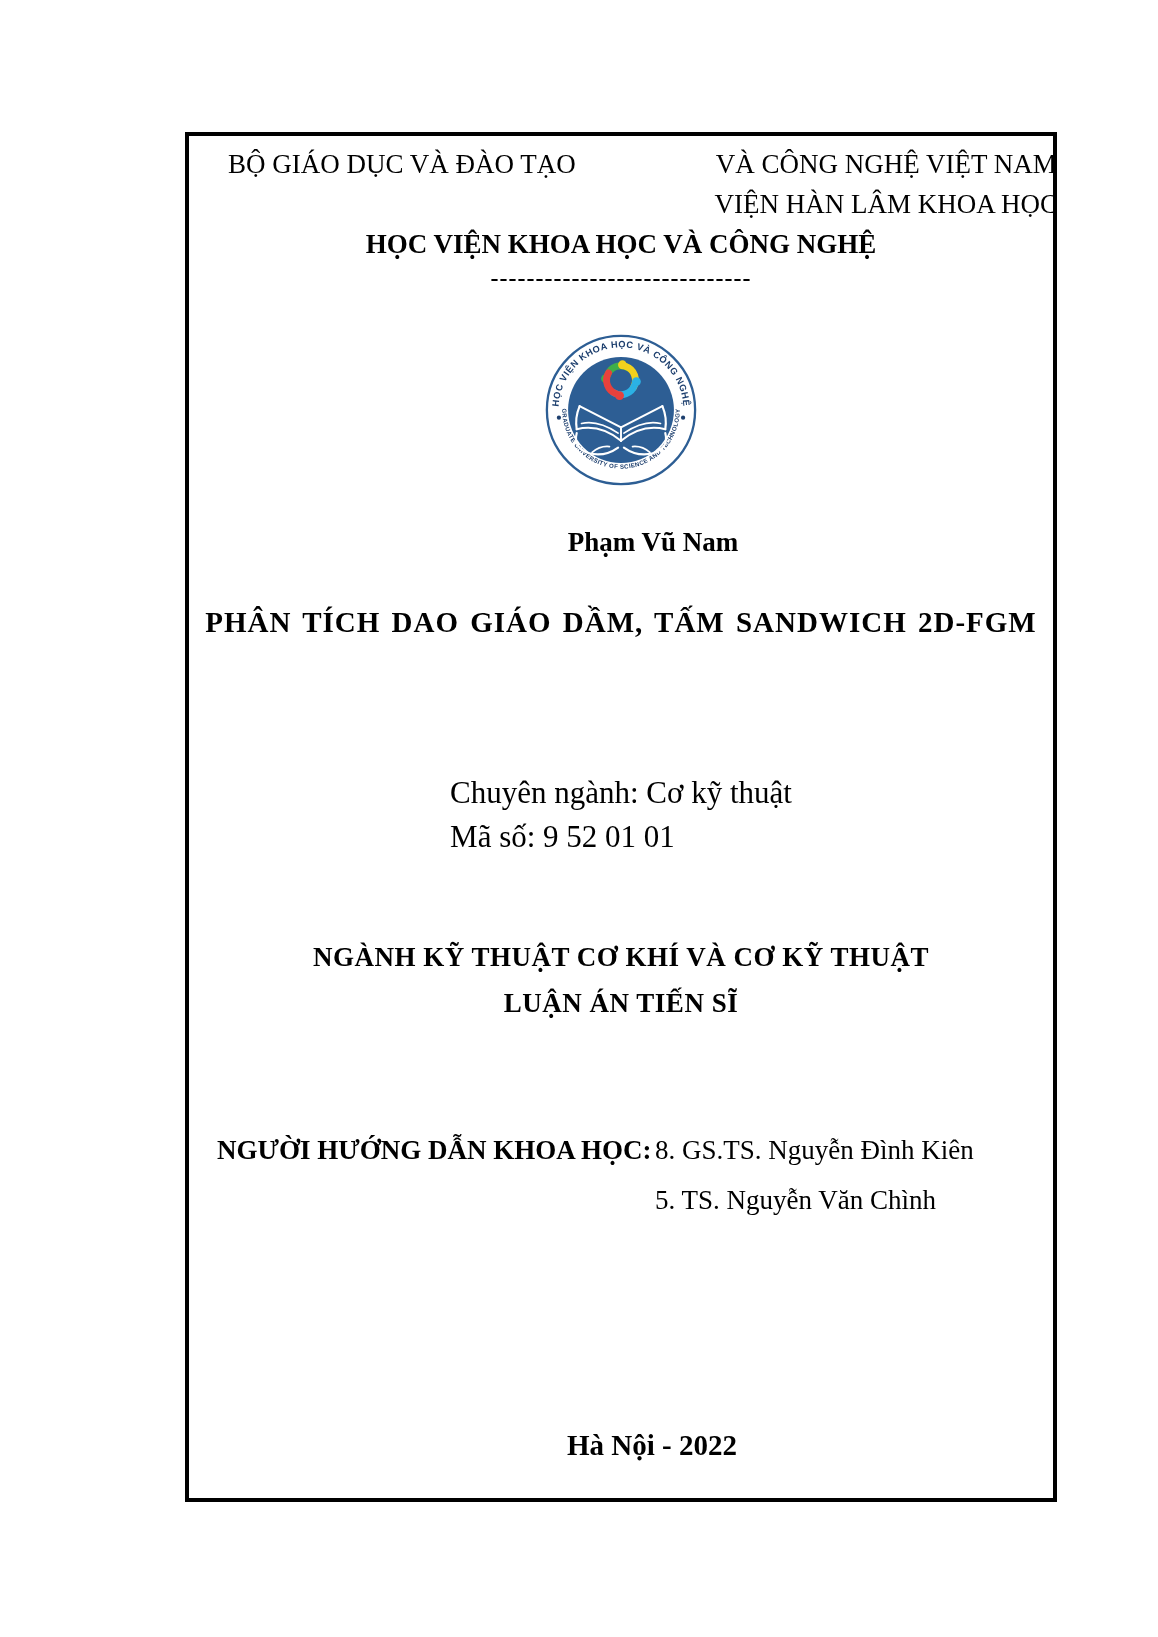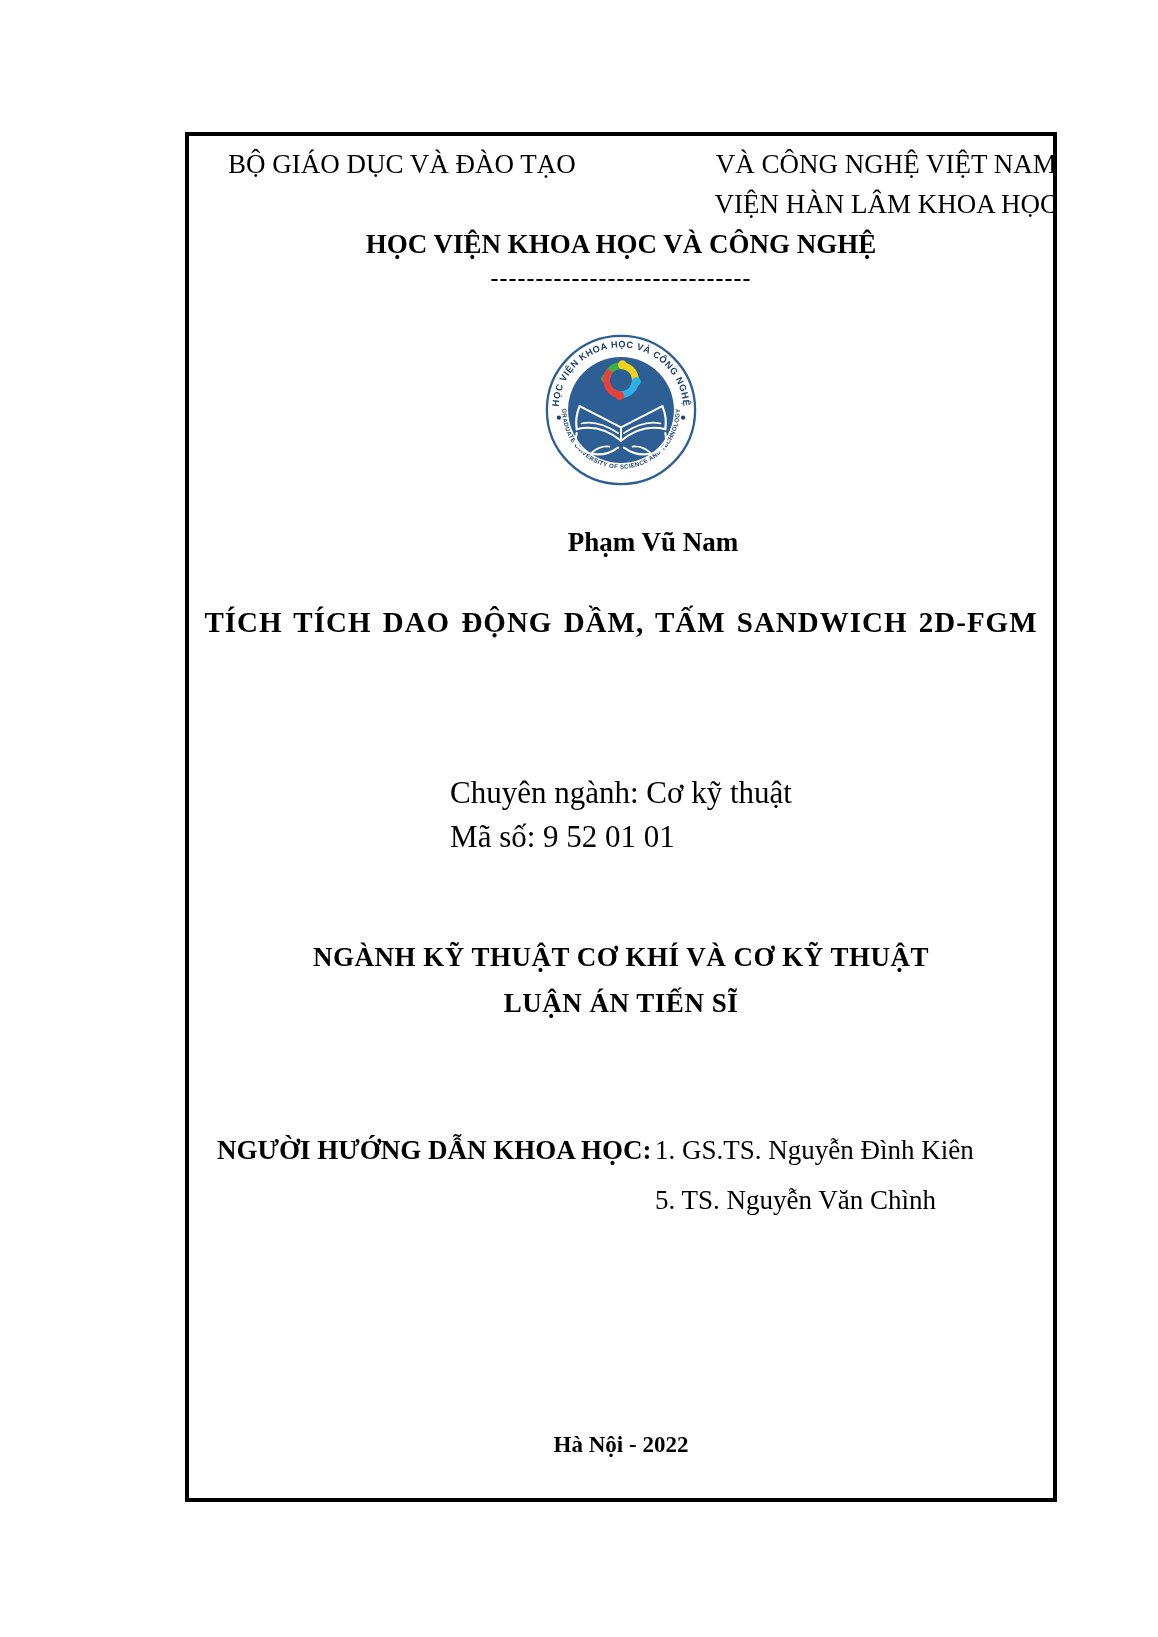--- a/index.html
+++ b/index.html
@@ -52,21 +52,21 @@
     font-size:27px;font-weight:bold;line-height:46px;letter-spacing:0.5px;
   }
   .supervision{
     left:0;top:989px;width:100%;
     font-size:27px;line-height:50px;
   }
   .supervision .label{position:absolute;left:28px;top:0;font-weight:bold;}
   .supervision .names{position:absolute;left:466px;top:0;}
   .footer{
     left:0;top:1292px;width:100%;text-align:center;
-    font-size:23px;font-weight:bold;line-height:34px;
+    font-size:29px;font-weight:bold;line-height:34px;padding-left:31px;
   }
 </style>
 </head>
 <body>
 
 <div class="page">
   <div class="frame">
 
     <div class="abs header-row">
       <div>BỘ GIÁO DỤC VÀ ĐÀO TẠO</div>
@@ -123,39 +123,39 @@
           <use href="#bookHalf"></use>
           <use href="#bookHalf" transform="translate(160,0) scale(-1,1)"></use>
           <path d="M 80,98 L 80,112" fill="none" stroke="#ffffff" stroke-width="2" stroke-linecap="round"></path>
         </g>
       </svg>
     </div>
 
     <div class="abs author">Phạm Vũ Nam</div>
 
     <div class="abs title">
-      <div>TÍCH TÍCH DAO ĐỘNG DẦM, TẤM SANDWICH 2D-FGM</div>
+      <div>PHÂN TÍCH DAO GIÁO DẦM, TẤM SANDWICH 2D-FGM</div>
     </div>
 
     <div class="abs program">
       <div class="program-inner">
         <div>Chuyên ngành: Cơ kỹ thuật</div>
         <div>Mã số: 9 52 01 01</div>
       </div>
     </div>
 
     <div class="abs degree">
       <div>NGÀNH KỸ THUẬT CƠ KHÍ VÀ CƠ KỸ THUẬT</div>
       <div>LUẬN ÁN TIẾN SĨ</div>
     </div>
 
     <div class="abs supervision">
       <div class="label">NGƯỜI HƯỚNG DẪN KHOA HỌC:</div>
       <div class="names">
-        <div>1. GS.TS. Nguyễn Đình Kiên</div>
+        <div>8. GS.TS. Nguyễn Đình Kiên</div>
         <div>5. TS. Nguyễn Văn Chình</div>
       </div>
     </div>
 
     <div class="abs footer">Hà Nội - 2022</div>
 
   </div>
 </div>
 
 </body></html>

